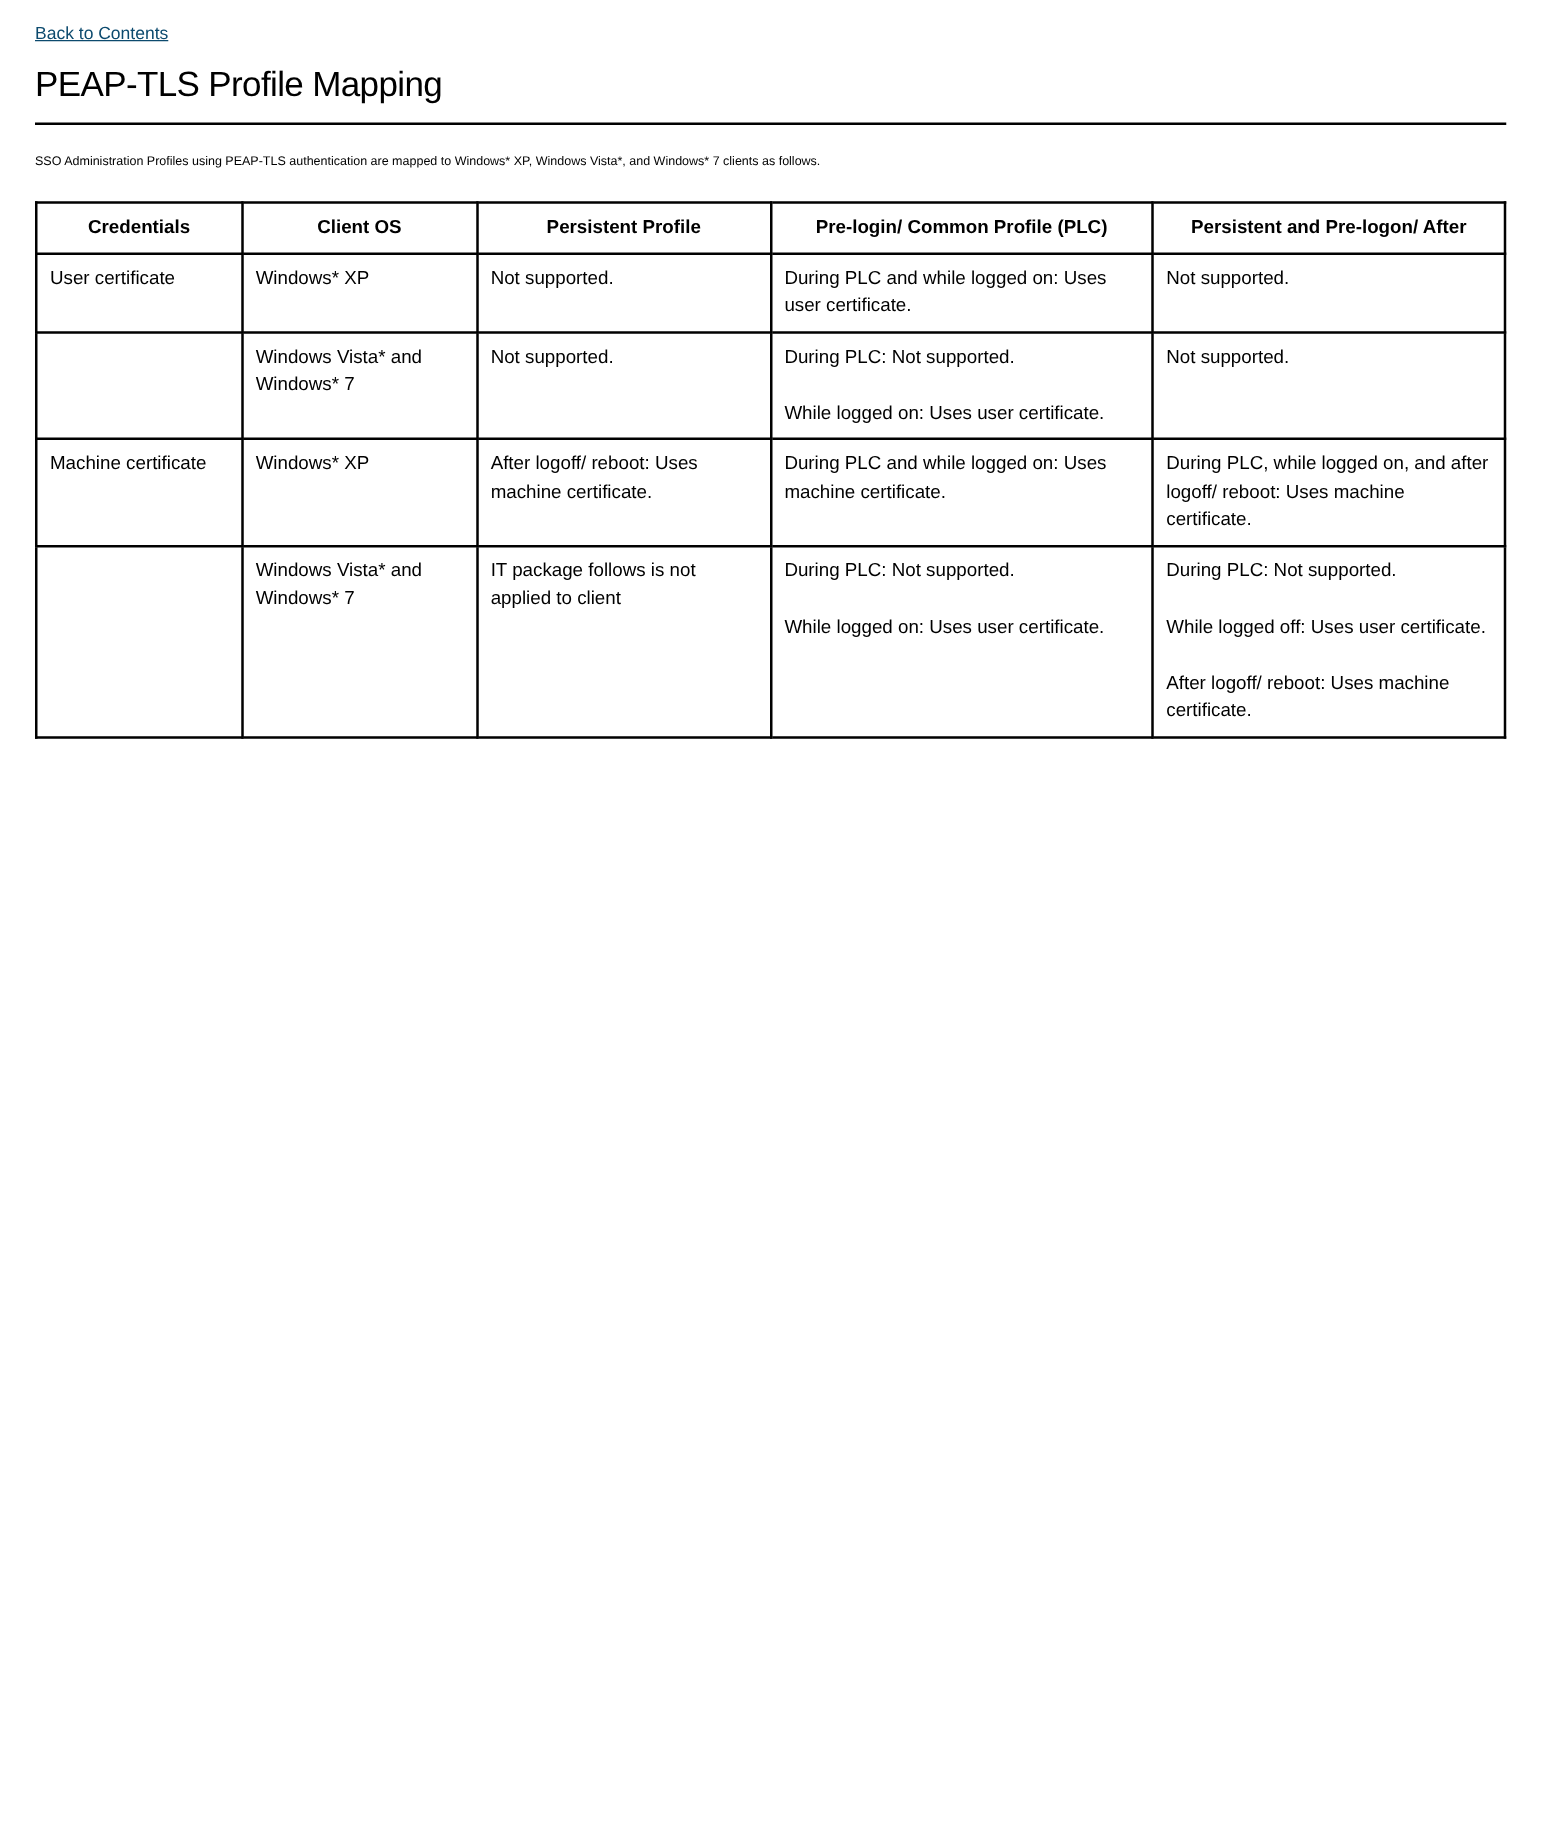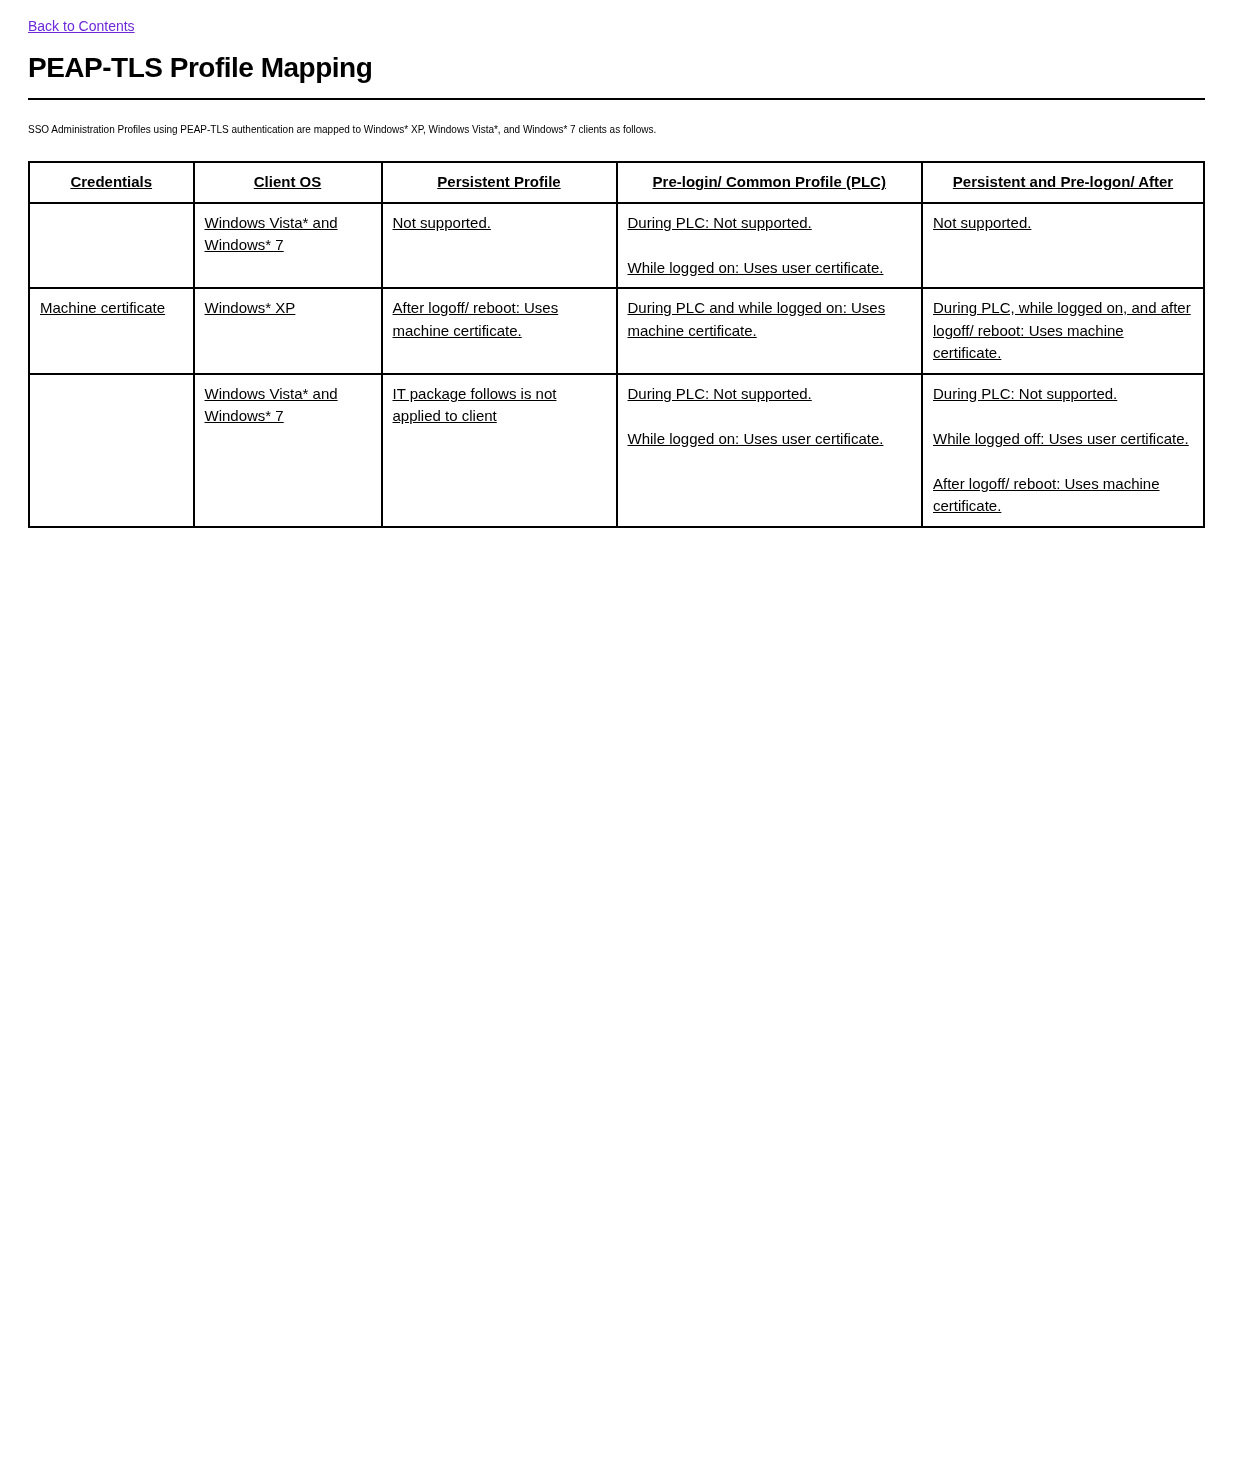--- a/index.html
+++ b/index.html
@@ -9,49 +9,48 @@
     }
     body {
       font-family: Arial, sans-serif;
       font-size: 15px;
       background: #fff;
       color: #000;
       padding: 18px 28px 40px 28px;
       max-width: 1233px;
     }
     a {
-      color: #6d28d9;
+      color: #0c4a6e;
       text-decoration: underline;
     }
     .back-link {
       display: block;
       margin-bottom: 18px;
       font-size: 14px;
     }
     .page-title {
       font-size: 28px;
-      font-weight: bold;
+      font-weight: normal;
       margin-bottom: 14px;
       letter-spacing: -0.5px;
     }
     .divider {
       border: none;
       border-top: 2px solid #000;
       margin-bottom: 22px;
     }
     .intro-text {
       font-size: 10px;
       margin-bottom: 24px;
       line-height: 1.5;
     }
     table {
       border-collapse: collapse;
       width: 100%;
       margin-top: 4px;
-      text-decoration: underline;
     }
     th, td {
       border: 2px solid #000;
       padding: 8px 10px;
       vertical-align: top;
       font-size: 15px;
       line-height: 1.5;
     }
     th {
       font-weight: bold;
@@ -81,20 +80,27 @@
   <thead>
     <tr>
       <th class="col-credentials">Credentials</th>
       <th class="col-client-os">Client OS</th>
       <th class="col-persistent">Persistent Profile</th>
       <th class="col-prelogin">Pre-login/ Common Profile (PLC)</th>
       <th class="col-persistent-prelogon">Persistent and Pre-logon/ After</th>
     </tr>
   </thead>
   <tbody id="table-body">
+  <tr>
+        <td>User certificate</td>
+        <td>Windows* XP</td>
+        <td>Not supported.</td>
+        <td>During PLC and while logged on: Uses user certificate.</td>
+        <td>Not supported.</td>
+      </tr>
       <tr>
         <td></td>
         <td>Windows Vista* and Windows* 7</td>
         <td>Not supported.</td>
         <td>During PLC: Not supported.<br><br>While logged on: Uses user certificate.</td>
         <td>Not supported.</td>
       </tr>
       <tr>
         <td>Machine certificate</td>
         <td>Windows* XP</td>

